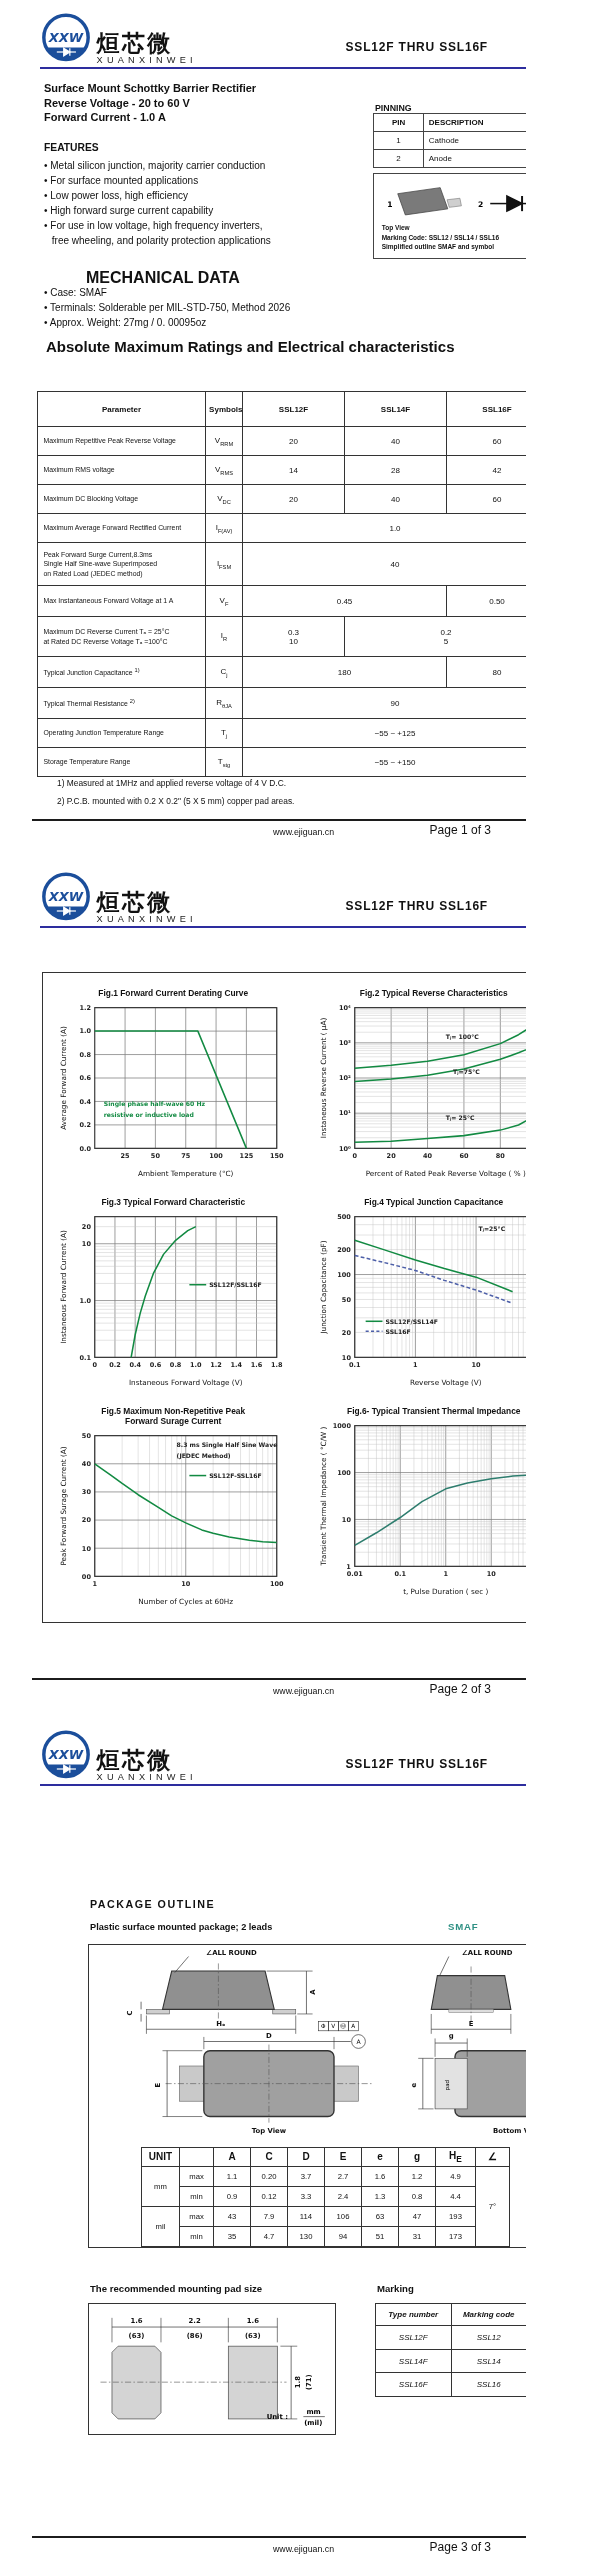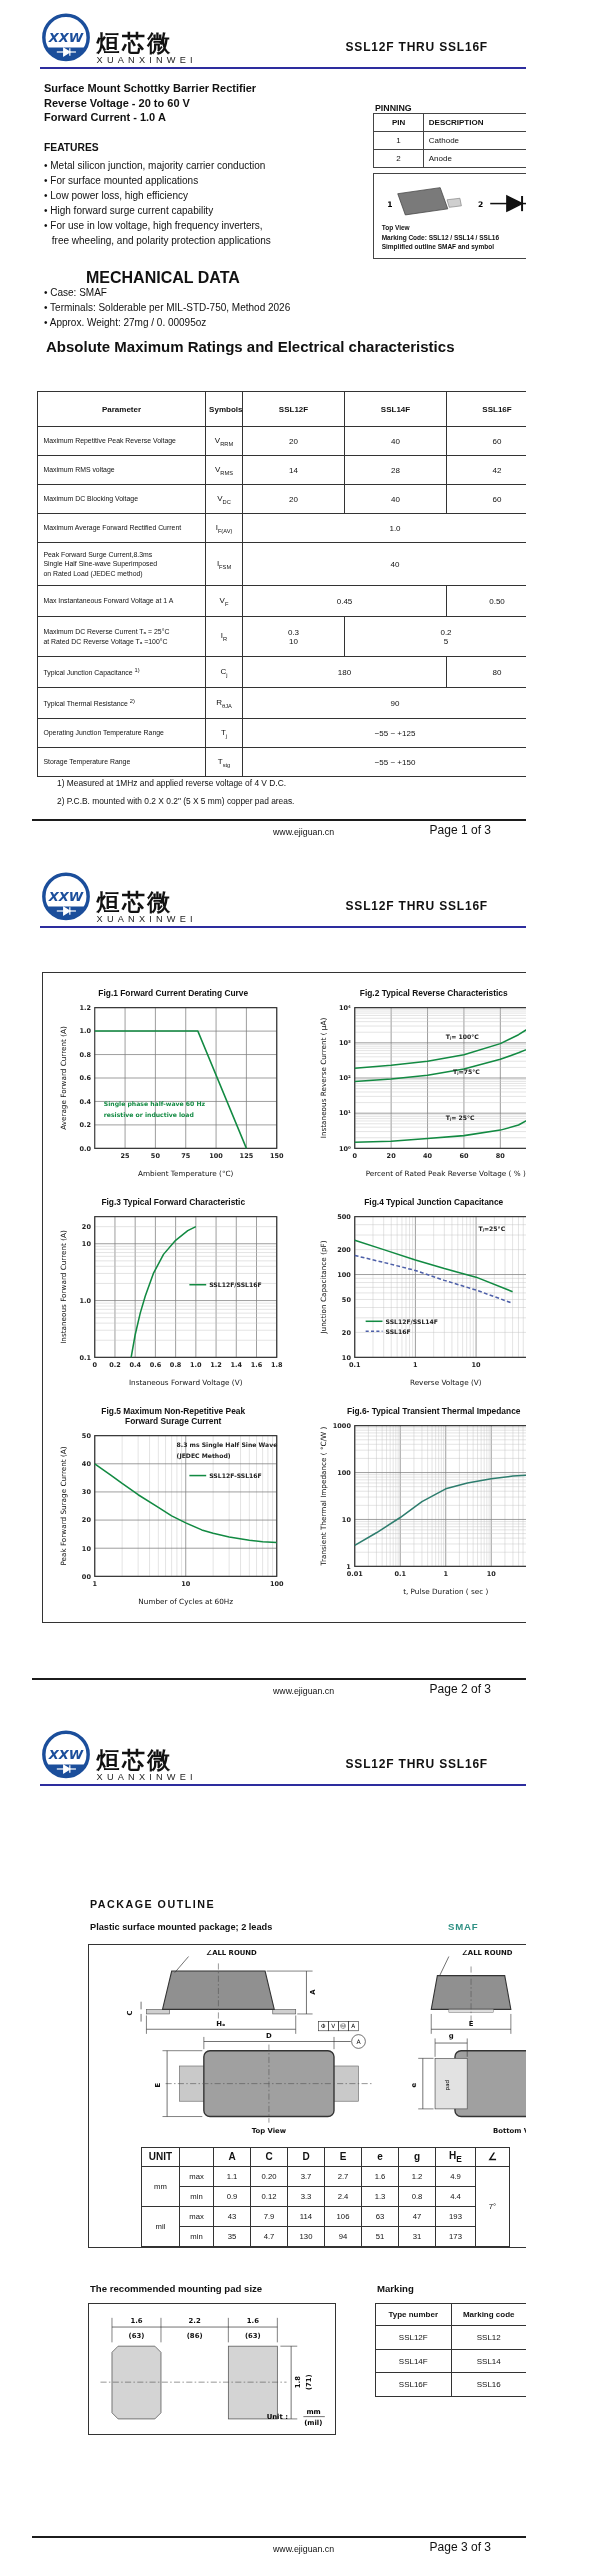--- a/index.html
+++ b/index.html
@@ -66,21 +66,21 @@
   .smaf{position:absolute;left:448px;top:204px;font-weight:bold;font-size:9.6px;color:#2f9184;letter-spacing:0.8px;}
   .obox{position:absolute;left:88px;top:227px;width:491px;height:302px;border:1.5px solid #333;}
   .dtab{position:absolute;left:52px;top:202px;table-layout:fixed;font-size:7.7px;}
   .dtab th,.dtab td{border:0.8px solid #333;text-align:center;padding:0 2.3px;}
   .dtab th{height:17.6px;font-size:10px;margin-top:44px;}
   .dtab td{height:19px;}
   .dims{font-size:9px;font-weight:bold;fill:#111;}
   .h-pad{position:absolute;left:90px;top:566px;font-weight:bold;font-size:9.6px;}
   .h-mark{position:absolute;left:377px;top:566px;font-weight:bold;font-size:9.6px;}
   .padbox{position:absolute;left:88px;top:586px;width:246px;height:130px;border:1.1px solid #333;}
-  .mtab{position:absolute;left:375px;top:586px;width:152px;table-layout:fixed;font-size:8px;}
+  .mtab{position:absolute;left:375px;top:586px;width:152px;table-layout:fixed;font-size:8px;font-style:italic;}
   .mtab th,.mtab td{border:0.8px solid #333;text-align:center;}
   .mtab th{height:19px;} .mtab td{height:20.7px;}
 </style>
 </head>
 <body>
 
 <div class="page" id="p1">
   <div class="logo">
     <svg width="52" height="54" viewBox="0 0 68 70">
       <circle cx="34" cy="33" r="29" fill="#fff" stroke="#1b4e9b" stroke-width="4.5"></circle>

